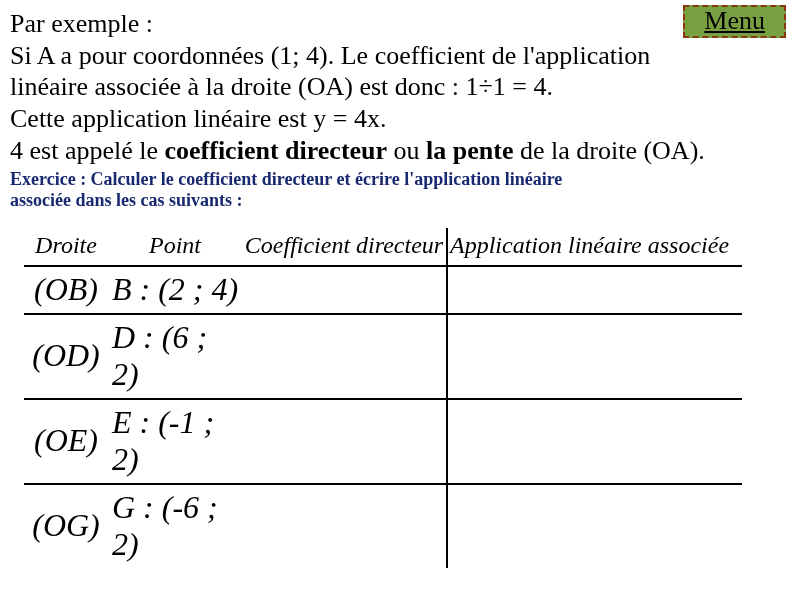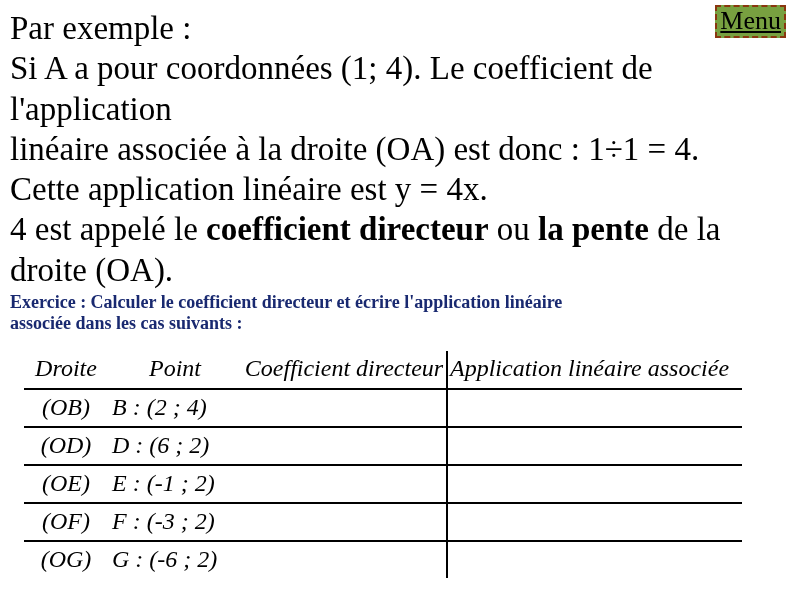--- a/index.html
+++ b/index.html
@@ -14,27 +14,27 @@
   .menu-btn {
     position: absolute;
     top: 5px;
     right: 8px;
     background: #78a040;
     border: 2px dashed #8a360f;
     color: #000;
     font-family: "Times New Roman", Times, serif;
     font-size: 26px;
     text-decoration: underline;
-    padding: 0 3px;
+    padding: 0 19px;
     line-height: 1.1;
     cursor: pointer;
   }
   .content {
     padding: 8px 10px 0 10px;
-    font-size: 33px;
+    font-size: 26px;
     line-height: 1.22;
     color: #000;
   }
   .content .b { font-weight: bold; }
   .exercise {
     padding: 2px 10px 0 10px;
     font-size: 18px;
     font-weight: bold;
     color: #192970;
     line-height: 1.2;
@@ -55,21 +55,21 @@
     text-align: center;
     border-bottom: 2px solid #000;
     padding: 4px 2px 6px 2px;
     vertical-align: bottom;
   }
   th.col-droite { width: 80px; text-align: center; }
   th.col-point { width: 130px; text-align: center; }
   th.col-coef { width: 200px; text-align: center; }
   th.col-app { text-align: left; }
   td {
-    font-size: 24px;
+    font-size: 32px;
     padding: 4px 2px 5px 2px;
     border-bottom: 2px solid #000;
     text-align: left;
   }
   td.droite { text-align: center; padding-left:0; padding-right:0;}
   td.point { text-align: left; padding-left: 4px; }
   tr.last td { border-bottom: none; }
   .vrule-left { border-left: 2px solid #000; }
 </style>
 </head>
@@ -112,26 +112,20 @@
         <td class="point">D : (6 ; 2)</td>
         <td></td>
         <td class="vrule-left"></td>
       </tr>
       <tr>
         <td class="droite">(OE)</td>
         <td class="point">E : (-1 ; 2)</td>
         <td></td>
         <td class="vrule-left"></td>
       </tr>
-      <tr>
-        <td class="droite">(OF)</td>
-        <td class="point">F : (-3 ; 2)</td>
-        <td></td>
-        <td class="vrule-left"></td>
-      </tr>
       <tr class="last">
         <td class="droite">(OG)</td>
         <td class="point">G : (-6 ; 2)</td>
         <td></td>
         <td class="vrule-left"></td>
       </tr>
     </tbody>
   </table>
 </div>
 

